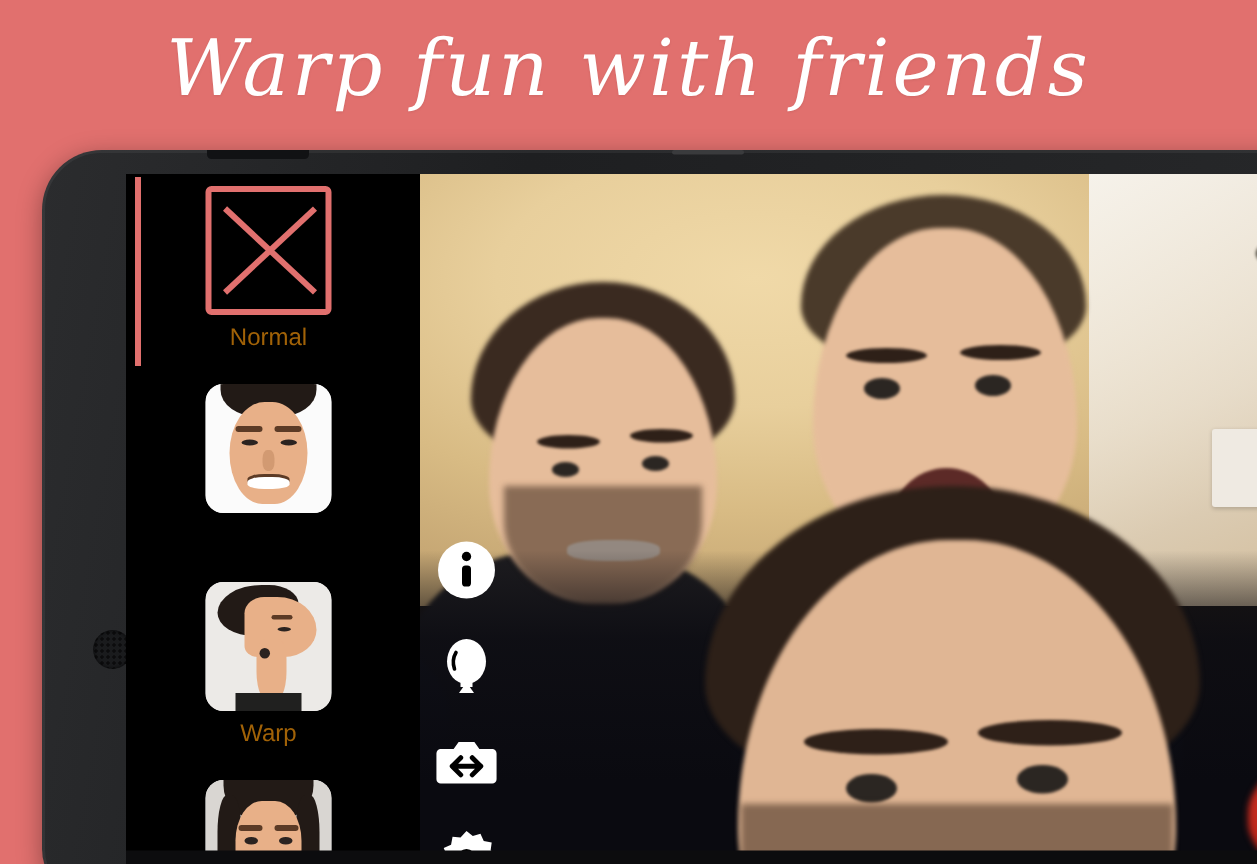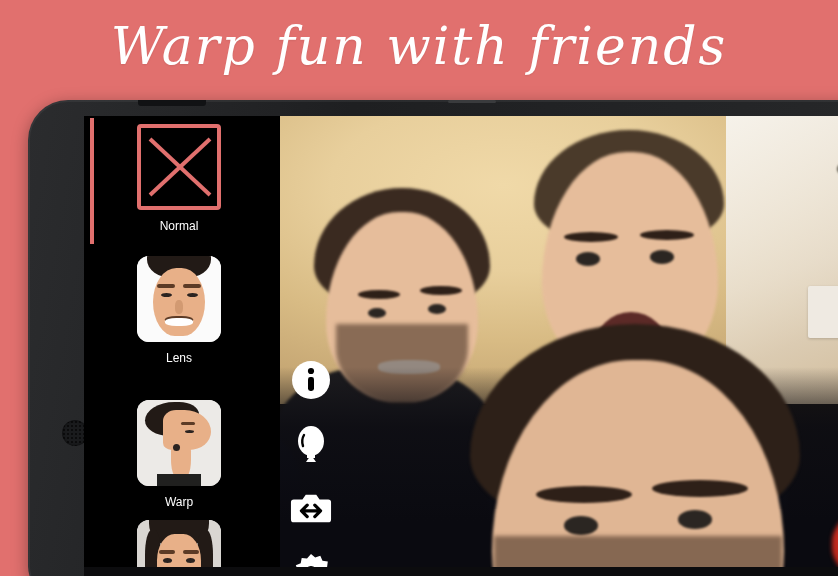--- a/index.html
+++ b/index.html
@@ -104,22 +104,22 @@
   }
   .effect-thumb {
     width:84px; height:86px;
     margin:0 auto;
     border-radius:12px;
     overflow:hidden;
     position:relative;
     background:#f2f2f2;
   }
   .effect-label {
-    color:#ffffff;
-    font-size:12px;
+    color:#a16207;
+    font-size:16px;
     line-height:24px;
     margin-top:4px;
     text-shadow:0 1px 1px rgba(0,0,0,.6);
   }
   
   .thumb-none {
     width:84px; height:86px;
     margin:0 auto;
     border:4px solid #e1706e;
     border-radius:4px;
@@ -372,24 +372,23 @@
             <div class="hair" style="left:10px; top:-4px; width:64px; height:26px; border-radius:0 0 40% 40%/0 0 70% 70%;"></div>
             <div class="skin" style="left:16px; top:12px; width:52px; height:68px; border-radius:45% 45% 42% 42%/50% 50% 50% 50%;"></div>
             <div class="ln" style="left:20px; top:28px; width:18px; height:4px; border-radius:3px;"></div>
             <div class="ln" style="left:46px; top:28px; width:18px; height:4px; border-radius:3px;"></div>
             <div class="ln" style="left:24px; top:37px; width:11px; height:4px; border-radius:50%; background:#2b2320;"></div>
             <div class="ln" style="left:50px; top:37px; width:11px; height:4px; border-radius:50%; background:#2b2320;"></div>
             <div class="ln" style="left:38px; top:44px; width:8px; height:14px; border-radius:40%; background:#d29a72;"></div>
             <div class="ln" style="left:28px; top:62px; width:28px; height:8px; border-radius:40%; background:#fff; box-shadow:0 -2px 0 #5c3b26;"></div>
           </div>
         </div>
-        <div class="effect-label">Lens</div>
-      </div>
-
-      <div class="effect" style="top:272px;margin-top:12px;">
+      </div>
+
+      <div class="effect" style="top:272px;">
         <div class="effect-thumb">
           <div class="face" style="background:#eceae7;">
             <div class="hair" style="left:8px; top:2px; width:54px; height:34px; border-radius:60% 40% 20% 50%;"></div>
             <div class="skin" style="left:26px; top:10px; width:48px; height:40px; border-radius:30% 60% 50% 20%;"></div>
             <div class="skin" style="left:34px; top:38px; width:20px; height:44px; border-radius:30% 30% 50% 50%;"></div>
             <div class="ln" style="left:44px; top:22px; width:14px; height:3px; border-radius:3px;"></div>
             <div class="ln" style="left:48px; top:30px; width:9px; height:3px; border-radius:50%; background:#2b2320;"></div>
             <div class="ln" style="left:36px; top:44px; width:7px; height:7px; border-radius:50%; background:#2b2320;"></div>
             <div class="hair" style="left:20px; top:74px; width:44px; height:14px; background:#20201f;"></div>
           </div>

